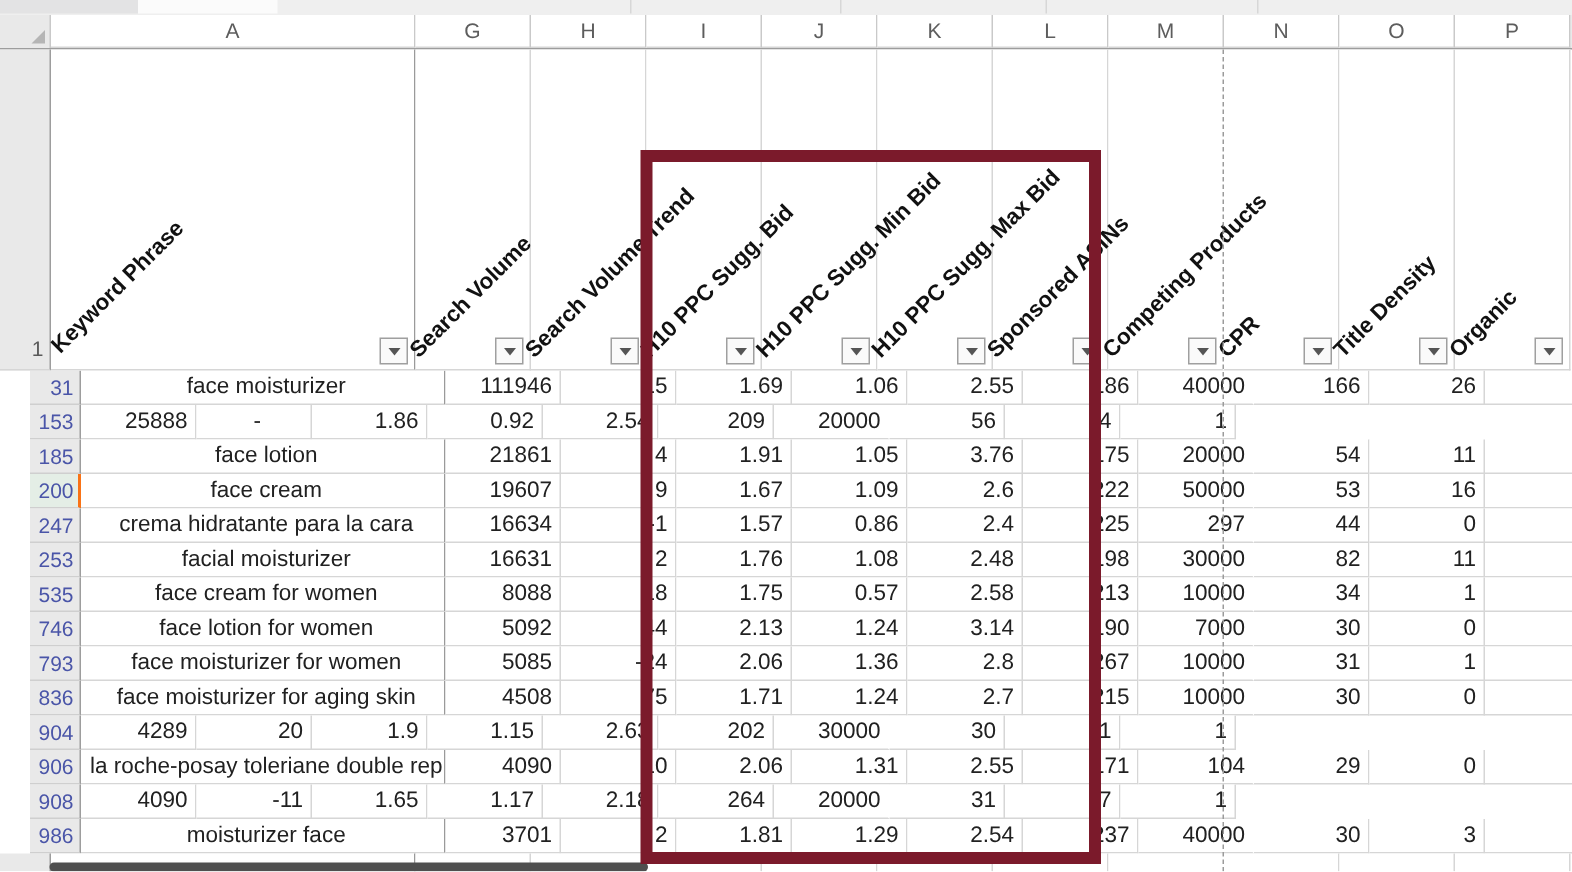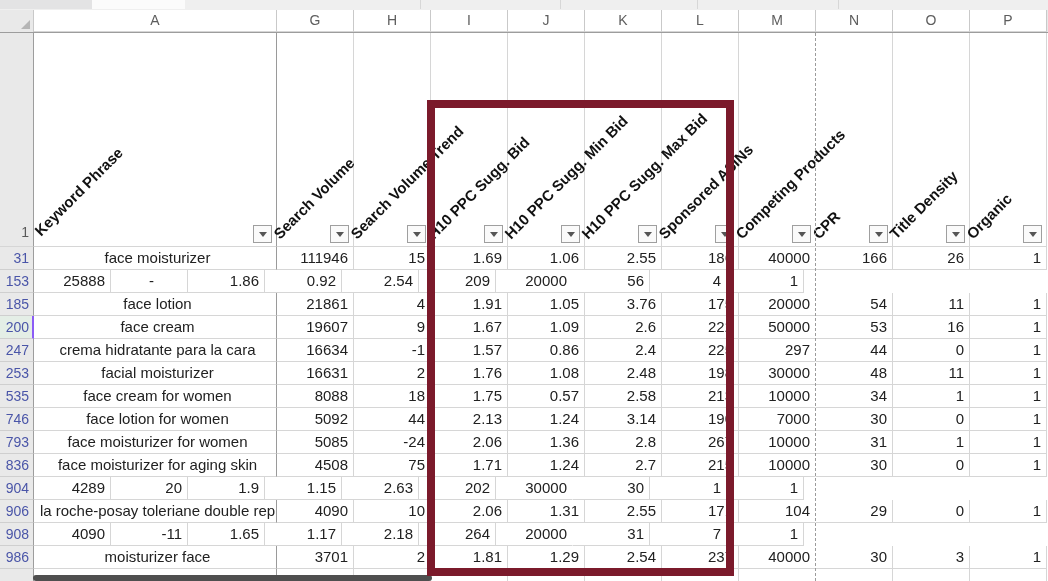--- a/index.html
+++ b/index.html
@@ -24,40 +24,40 @@
   .w-a{width:243px;}
   .w-n{width:77px;}
 
   
   .sheet{position:absolute;left:0;top:33px;width:1048px;}
   .r{display:flex;}
   .c{box-sizing:border-box;flex:0 0 auto;border-right:1px solid #d6d6d6;border-bottom:1px solid #d6d6d6;
     background:#fff;font-size:15px;line-height:21px;overflow:hidden;white-space:nowrap;}
   .rowhdr{width:34px;background:#e9e9e9;border-right:1px solid #9d9d9d;border-bottom:1px solid #cfcfcf;
     color:#4a55a8;font-size:14px;text-align:right;padding-right:4px;box-sizing:border-box;}
-  .rowhdr.active{background:#e4eee6;border-right:2px solid #8b5cf6;padding-right:3px;}
+  .rowhdr.active{background:#e4eee6;border-right:2px solid #f97316;padding-right:3px;}
   .ca{border-right-color:#9a9a9a;}            
   .cm{border-right-color:transparent;}        
   .num{text-align:right;padding-right:5px;}
   .txt{text-align:center;padding-left:5px;}
 
   
   .hrow .c{position:relative;overflow:visible;border-bottom:1px solid #d6d6d6;}
   .hrow{height:214px;}
   .hrow .c{height:214px;}
   .hrow .rowhdr{display:flex;align-items:flex-end;justify-content:flex-end;color:#5a5a5a;
     padding-bottom:3px;height:214px;}
   .rot{position:absolute;left:5px;bottom:4px;transform:rotate(-45deg);transform-origin:0% 100%;
     font-size:15px;font-weight:700;color:#111;white-space:nowrap;z-index:2;line-height:17px;}
   .rot-a{left:9px;bottom:7px;}
   .fbtn{position:absolute;right:4px;bottom:3px;width:19px;height:18px;background:#fafafa;
     border:1px solid #9f9f9f;box-sizing:border-box;display:flex;align-items:center;justify-content:center;z-index:1;}
   .fbtn .tri{width:0;height:0;border-left:4px solid transparent;border-right:4px solid transparent;border-top:5px solid #555;}
 
-  .drow{height:23px;}
+  .drow{height:23px;margin-left:20px;}
   .drow .c{height:23px;line-height:22px;}
   .prow{height:12px;}
   .prow .c{height:12px;border-bottom:none;}
 
   
   .redbox{position:absolute;left:427px;top:100px;width:307px;height:476px;box-sizing:border-box;
     border:8px solid #7b1a2b;z-index:10;}
   .pagebreak{position:absolute;left:815px;top:33px;height:548px;width:0;border-left:1px dashed #9b9b9b;z-index:4;}
   .bottombar{position:absolute;left:33px;top:575px;width:399px;height:6px;background:#4f4f4f;border-radius:3px;z-index:6;}
 </style>
@@ -234,21 +234,21 @@
       <div class="r drow">
         <div class="c rowhdr">253</div>
         <div class="c w-a ca txt">facial moisturizer</div>
         <div class="c w-n num">16631</div>
         <div class="c w-n num">2</div>
         <div class="c w-n num">1.76</div>
         <div class="c w-n num">1.08</div>
         <div class="c w-n num">2.48</div>
         <div class="c w-n num">198</div>
         <div class="c w-n num cm">30000</div>
-        <div class="c w-n num">48</div>
+        <div class="c w-n num">82</div>
         <div class="c w-n num">11</div>
         <div class="c w-n num">1</div>
       </div>
       <div class="r drow">
         <div class="c rowhdr">535</div>
         <div class="c w-a ca txt">face cream for women</div>
         <div class="c w-n num">8088</div>
         <div class="c w-n num">18</div>
         <div class="c w-n num">1.75</div>
         <div class="c w-n num">0.57</div>

